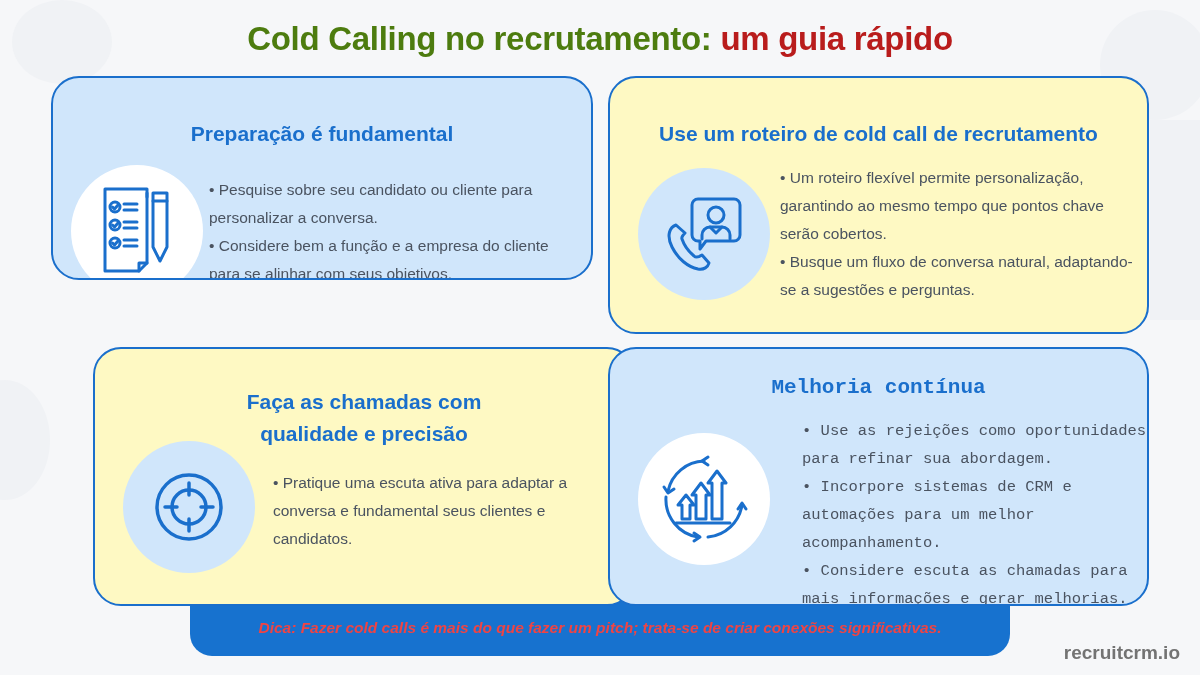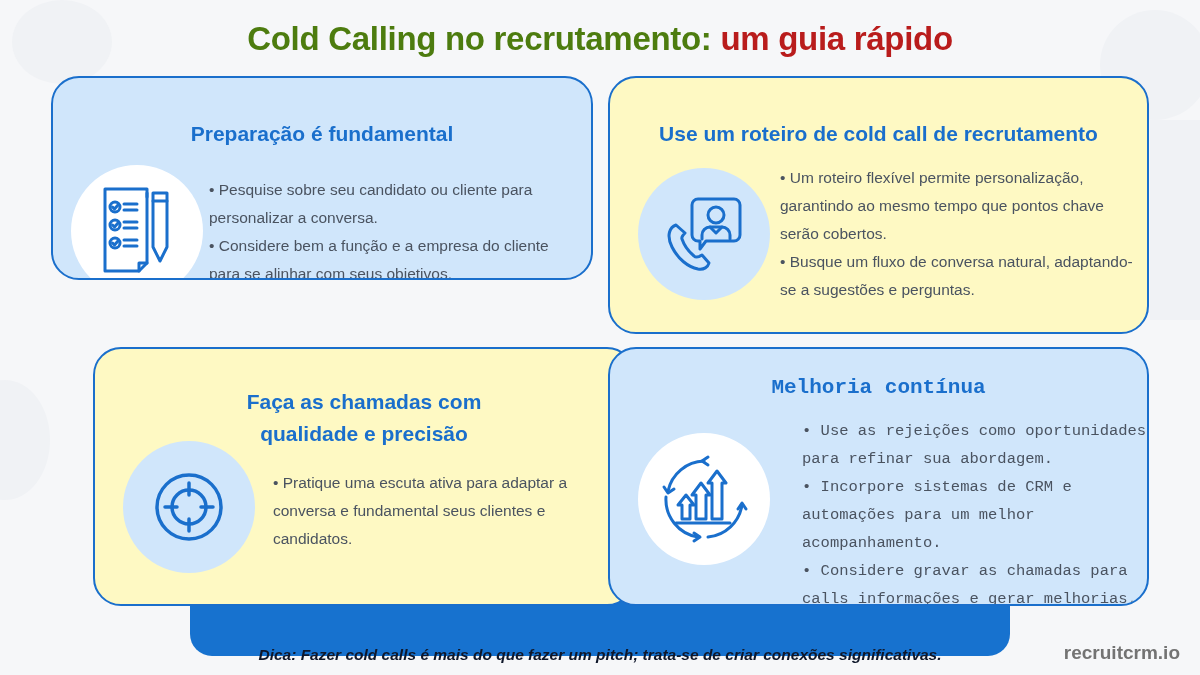--- a/index.html
+++ b/index.html
@@ -17,22 +17,22 @@
     text-align: center; font-size: 33px; font-weight: bold; letter-spacing: -0.3px;
   }
   .title .accent { color: #4d7c0f; }
   .title .dark { color: #b91c1c; }
 
   .banner {
     position: absolute; left: 190px; top: 574px; width: 820px; height: 82px;
     background: #1772cf; border-radius: 0 0 22px 22px;
   }
   .banner-text {
-    position: absolute; left: 190px; top: 646px; width: 820px; text-align: center;
-    color: #0f172a; font-size: 15.5px; font-weight: bold; font-style: italic;
+    position: absolute; left: 190px; top: 619px; width: 820px; text-align: center;
+    color: #ef4444; font-size: 15.5px; font-weight: bold; font-style: italic;
   }
   .connector {
     position: absolute; left: 580px; top: 560px; width: 40px; height: 30px;
     background: #1772cf;
   }
 
   .card {
     position: absolute; border: 2.5px solid #1a6fcc; border-radius: 28px;
     overflow: hidden;
   }
@@ -153,19 +153,19 @@
       <path d="M6 34 L10 40 L16 36"></path>
       <path d="M18 70 H72"></path>
       <path d="M24 66 V52 H20 L28 42 L36 52 H32 V66 Z"></path>
       <path d="M38 66 V42 H34 L43 30 L52 42 H48 V66 Z"></path>
       <path d="M54 66 V30 H50 L59 18 L68 30 H64 V66 Z"></path>
     </svg>
   </div>
   <div class="card-body" style="left:170px;top:68px;width:370px;margin-left:22px;">
     <span class="bullet">• Use as rejeições como oportunidades para refinar sua abordagem.</span>
     <span class="bullet">• Incorpore sistemas de CRM e automações para um melhor acompanhamento.</span>
-    <span class="bullet">• Considere gravar as chamadas para calls informações e gerar melhorias.</span>
+    <span class="bullet">• Considere escuta as chamadas para mais informações e gerar melhorias.</span>
   </div>
 </div>
 
 <div class="banner-text">Dica: Fazer cold calls é mais do que fazer um pitch; trata-se de criar conexões significativas.</div>
 
 <div class="logo">recruitcrm.io</div>
 
 </body></html>

